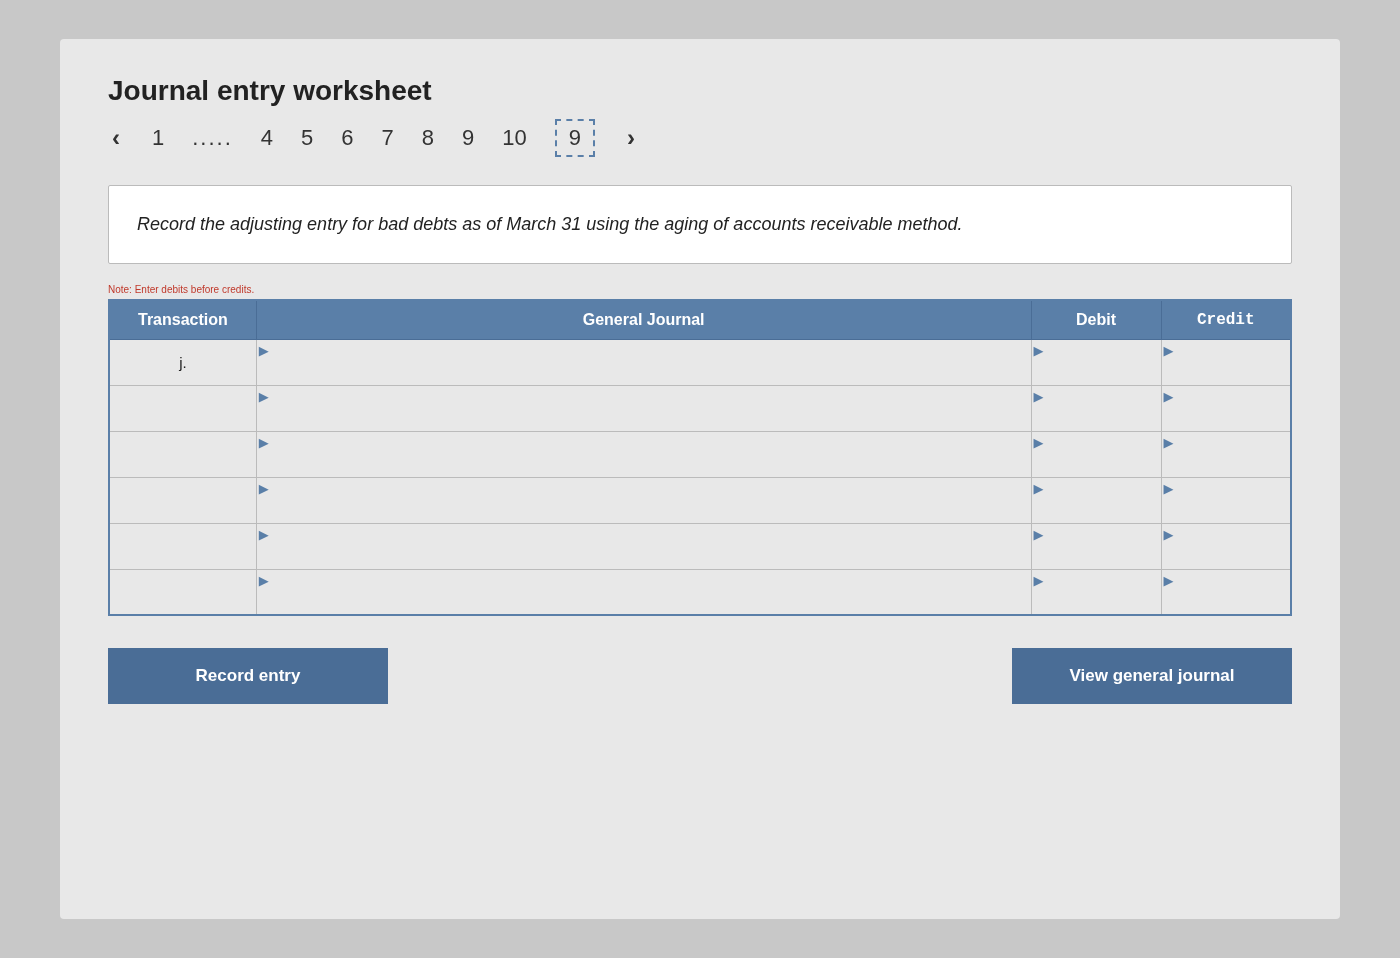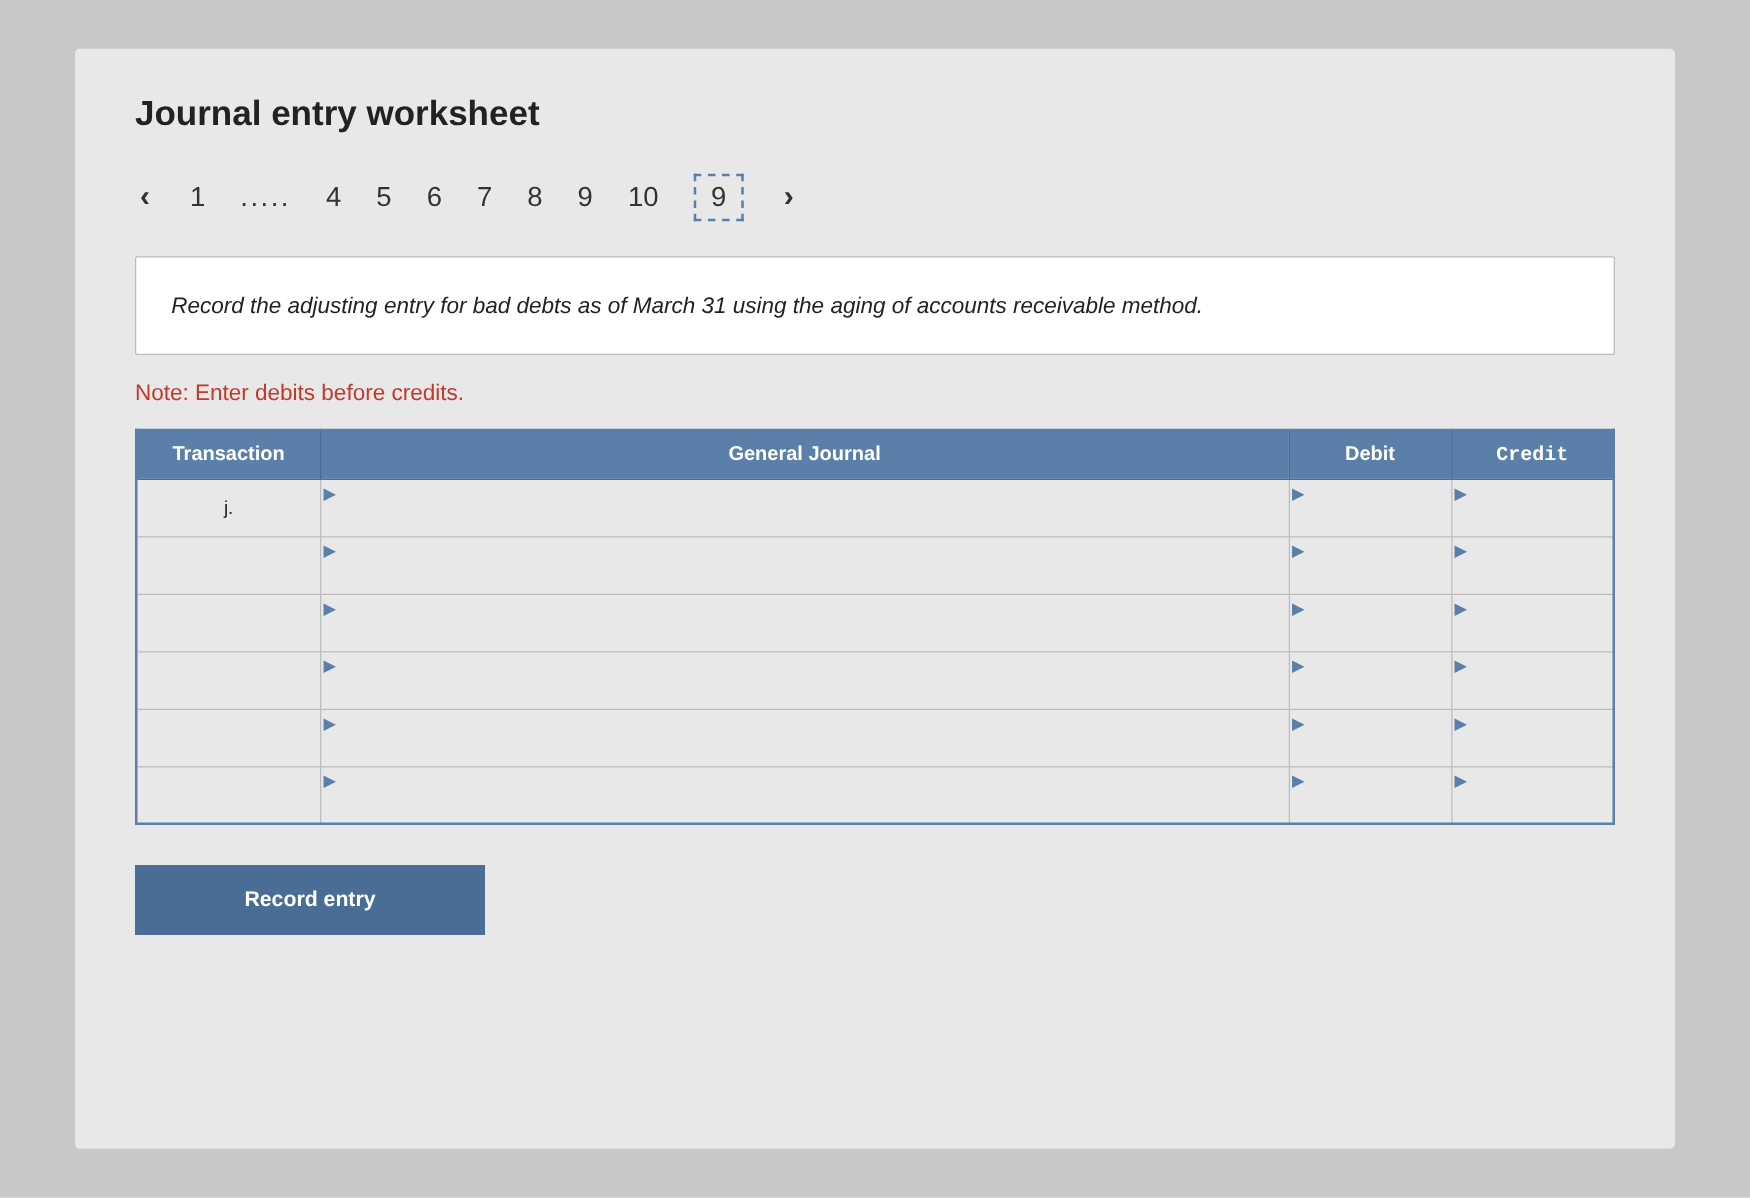--- a/index.html
+++ b/index.html
@@ -16,21 +16,21 @@
       background: #e8e8e8;
       border-radius: 4px;
       padding: 36px 48px 48px 48px;
       width: 1280px;
       min-height: 880px;
     }
     .title {
       font-size: 28px;
       font-weight: bold;
       color: #222;
-      margin-bottom: 32px;
+      margin-bottom: 12px;
     }
     .pagination {
       display: flex;
       align-items: center;
       gap: 28px;
       margin-bottom: 28px;
       font-size: 22px;
       color: #333;
     }
     .pagination .nav-btn {
@@ -62,22 +62,22 @@
       border-radius: 2px;
       padding: 24px 28px;
       margin-bottom: 20px;
       font-size: 18px;
       color: #222;
       line-height: 1.6;
       font-style: italic;
     }
     .note {
       color: #c0392b;
-      font-size: 18px;
-      margin-bottom: 18px;
+      font-size: 10px;
+      margin-bottom: 4px;
     }
     .journal-table {
       width: 100%;
       border-collapse: collapse;
       margin-bottom: 32px;
       border: 2px solid #5a7fa8;
     }
     .journal-table thead tr th {
       background: #5a7fa8;
       color: #fff;
@@ -298,14 +298,15 @@
         <td class="cell-with-arrow">
           <span class="arrow-indicator">▶</span>
           <input class="cell-input" type="text" style="">
         </td>
       </tr>
     </tbody>
   </table>
 
   <div class="buttons-row">
     <button class="btn-action btn-record">Record entry</button>
+    <button class="btn-action btn-view">View general journal</button>
   </div>
 </div>
 
 </body></html>

